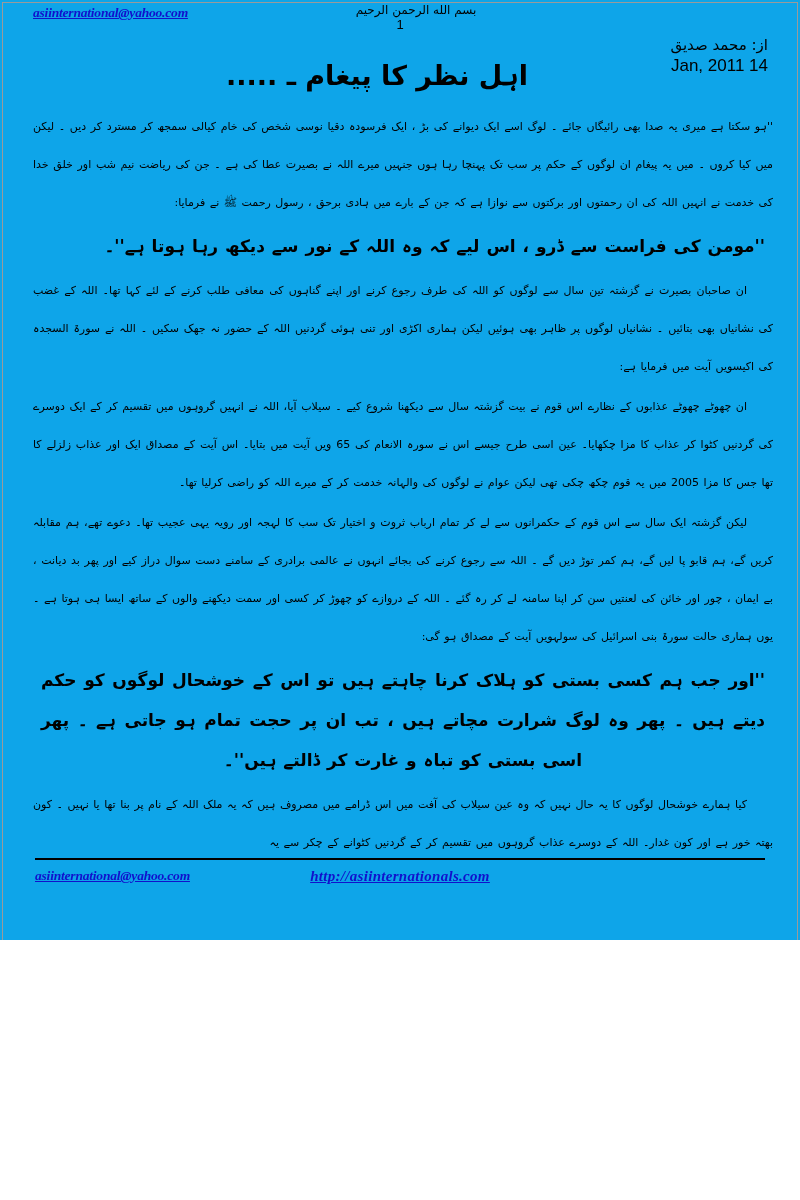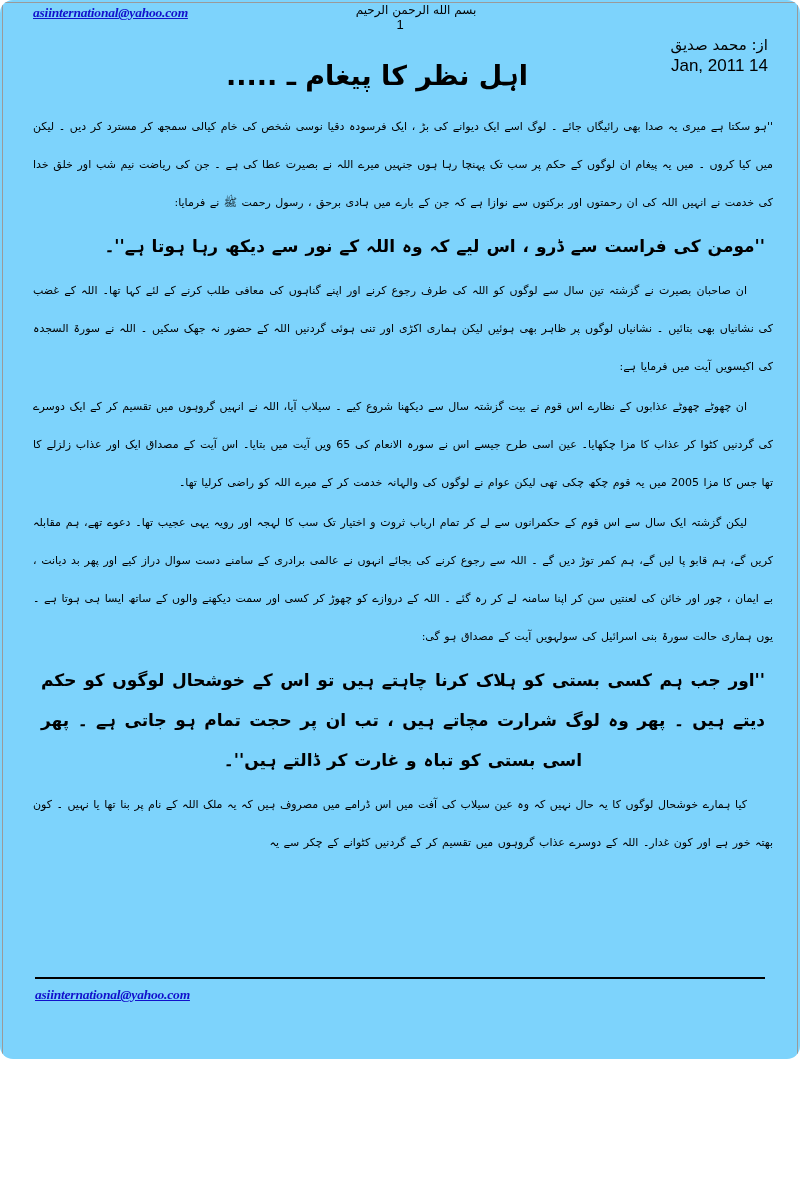--- a/index.html
+++ b/index.html
@@ -9,25 +9,24 @@
     background: #ffffff;
   }
 
   body {
     font-family: "Liberation Serif", "DejaVu Serif", serif;
   }
 
   #page {
     position: relative;
     width: 800px;
-    height: 1059px;
-    background: #7dd3fc;
+    height: 940px;
+    background: #0ea5e9;
     box-sizing: border-box;
     overflow: hidden;
-    border-radius: 13px;
   }
 
   
   #page-frame {
     position: absolute;
     left: 2px;
     top: 2px;
     width: 796px;
     height: 1196px;
     border: 1px solid #9a9a9a;
@@ -226,15 +225,16 @@
       <p class="para">ان صاحبان بصیرت نے گزشتہ تین سال سے لوگوں کو اللہ کی طرف رجوع کرنے اور اپنے گناہوں کی معافی طلب کرنے کے لئے کہا تھا۔ اللہ کے غضب کی نشانیاں بھی بتائیں ۔ نشانیاں لوگوں پر ظاہر بھی ہوئیں لیکن ہماری اکڑی اور تنی ہوئی گردنیں اللہ کے حضور نہ جھک سکیں ۔ اللہ نے سورۃ السجدہ کی اکیسویں آیت میں فرمایا ہے:</p>
       <p class="para">ان چھوٹے چھوٹے عذابوں کے نظارے اس قوم نے بیت گزشتہ سال سے دیکھنا شروع کیے ۔ سیلاب آیا، اللہ نے انہیں گروہوں میں تقسیم کر کے ایک دوسرے کی گردنیں کٹوا کر عذاب کا مزا چکھایا۔ عین اسی طرح جیسے اس نے سورہ الانعام کی 65 ویں آیت میں بتایا۔ اس آیت کے مصداق ایک اور عذاب زلزلے کا تھا جس کا مزا 2005 میں یہ قوم چکھ چکی تھی لیکن عوام نے لوگوں کی والہانہ خدمت کر کے میرے اللہ کو راضی کرلیا تھا۔</p>
       <p class="para">لیکن گزشتہ ایک سال سے اس قوم کے حکمرانوں سے لے کر تمام ارباب ثروت و اختیار تک سب کا لہجہ اور رویہ یہی عجیب تھا۔ دعوے تھے، ہم مقابلہ کریں گے،  ہم قابو پا لیں گے،  ہم کمر توڑ دیں گے ۔ اللہ سے رجوع کرنے کی بجائے انہوں نے عالمی برادری کے سامنے دست سوال دراز کیے اور پھر بد دیانت ، بے ایمان ، چور اور خائن کی لعنتیں سن کر اپنا سامنہ لے کر رہ گئے ۔ اللہ کے دروازے کو چھوڑ کر کسی اور سمت دیکھنے والوں کے ساتھ ایسا ہی ہوتا ہے ۔ یوں ہماری حالت سورۃ بنی اسرائیل کی سولہویں آیت کے مصداق ہو گی:</p>
       <p class="quote quote-wide">''اور جب ہم کسی بستی کو ہلاک کرنا چاہتے ہیں تو اس کے خوشحال لوگوں کو حکم دیتے ہیں ۔ پھر وہ لوگ شرارت مچاتے ہیں ، تب ان پر حجت تمام ہو جاتی ہے ۔ پھر اسی بستی کو تباہ و غارت کر ڈالتے ہیں''۔</p>
       <p class="para">کیا ہمارے خوشحال لوگوں کا یہ حال نہیں کہ وہ عین سیلاب کی آفت میں اس ڈرامے میں مصروف ہیں کہ یہ ملک اللہ کے نام پر بنا تھا یا نہیں ۔ کون بھتہ خور ہے اور کون غدار۔ اللہ کے دوسرے عذاب گروہوں میں تقسیم کر کے گردنیں کٹوانے کے چکر سے یہ</p>
     </div>
 
   <div id="footer">
     <div id="footer-rule"></div>
     <a id="footer-email" class="contact-link" href="#">asiinternational@yahoo.com</a>
+    <a id="footer-url" class="contact-link" href="#">http://asiinternationals.com</a>
   </div>
 
 </div>
 
 </body></html>

